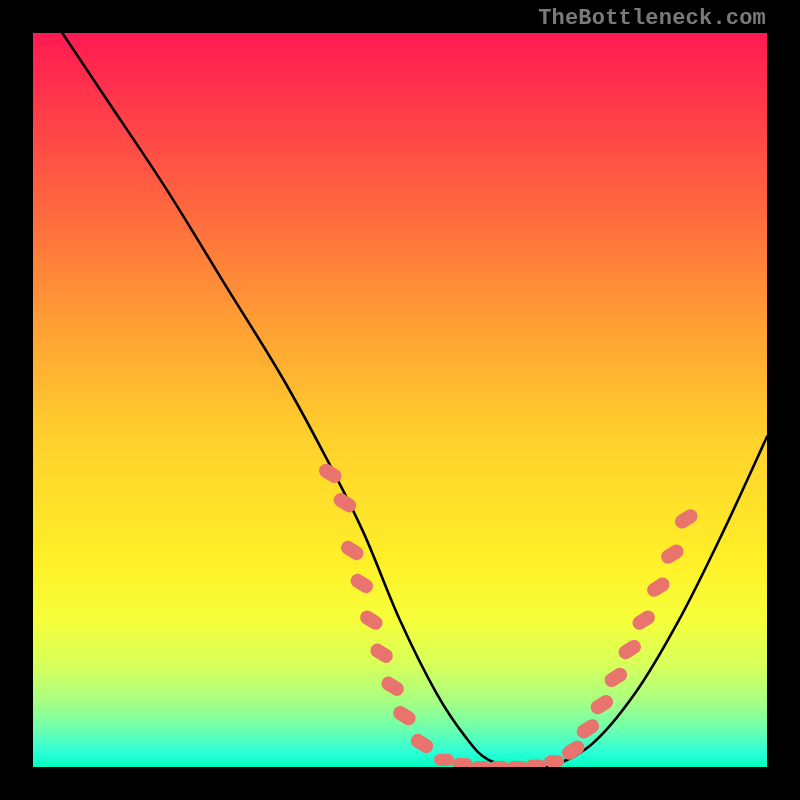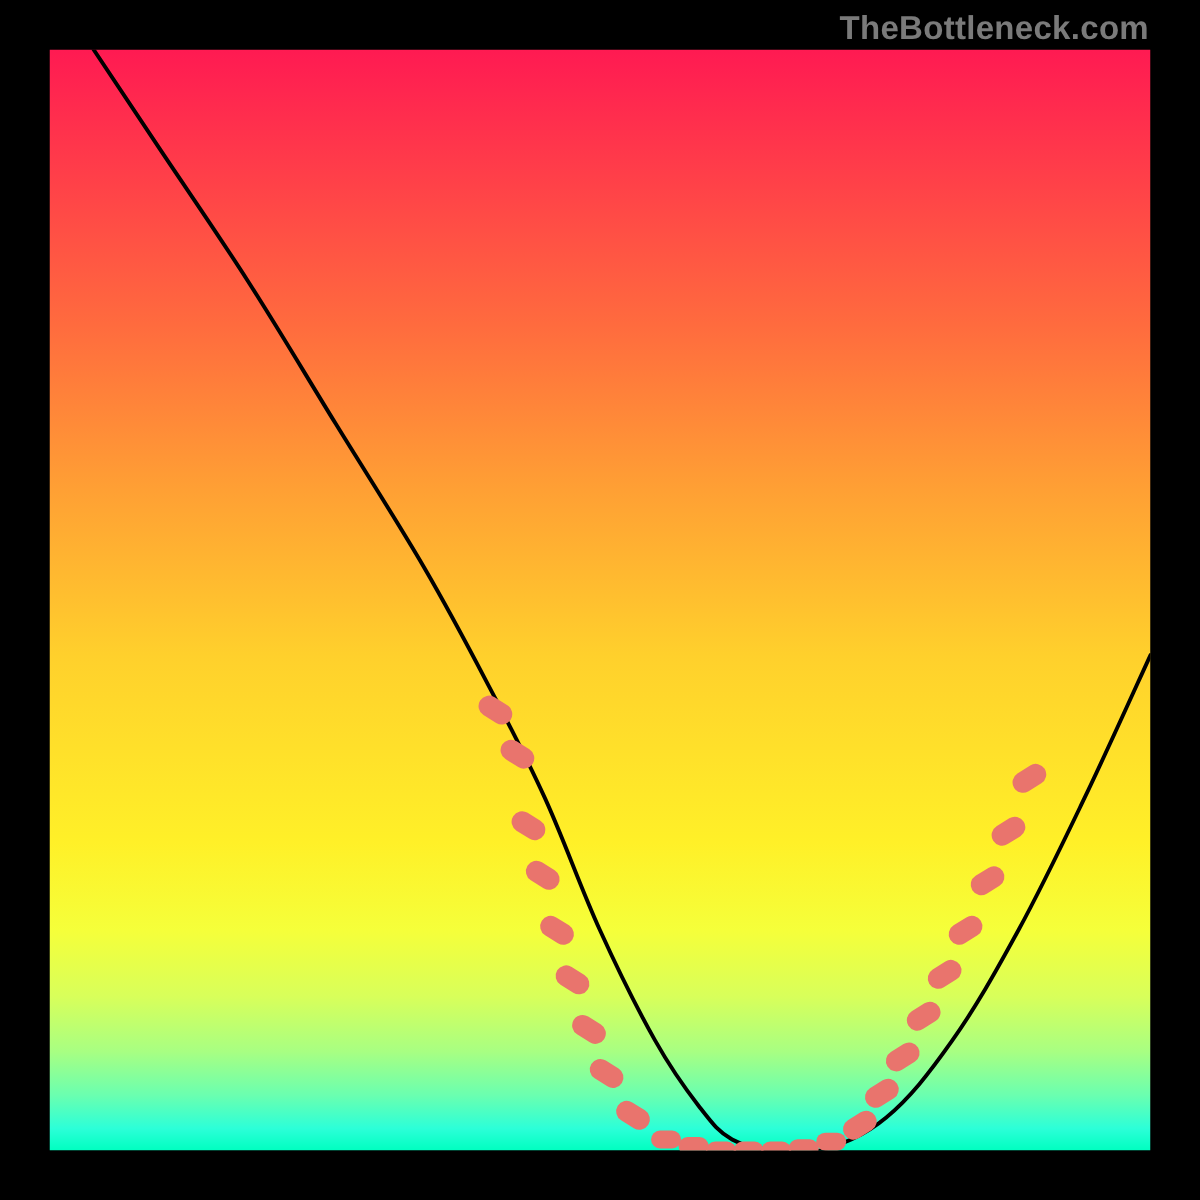--- a/index.html
+++ b/index.html
@@ -30,21 +30,21 @@
       #2cffd8 98%,
       #00ffc0 100%
     );
     border: 3px solid #000;
     box-sizing: border-box;
   }
   .watermark {
     position: absolute;
     top: 6px;
     right: 34px;
-    font-family: Liberation Sans, sans-serif;
+    font-family: Liberation Mono, monospace;
     font-size: 22px;
     font-weight: bold;
     color: #7a7a7a;
     letter-spacing: 0.2px;
     user-select: none;
     margin-left: 24px;
   }
   svg.curve {
     position: absolute;
     left: 0;

